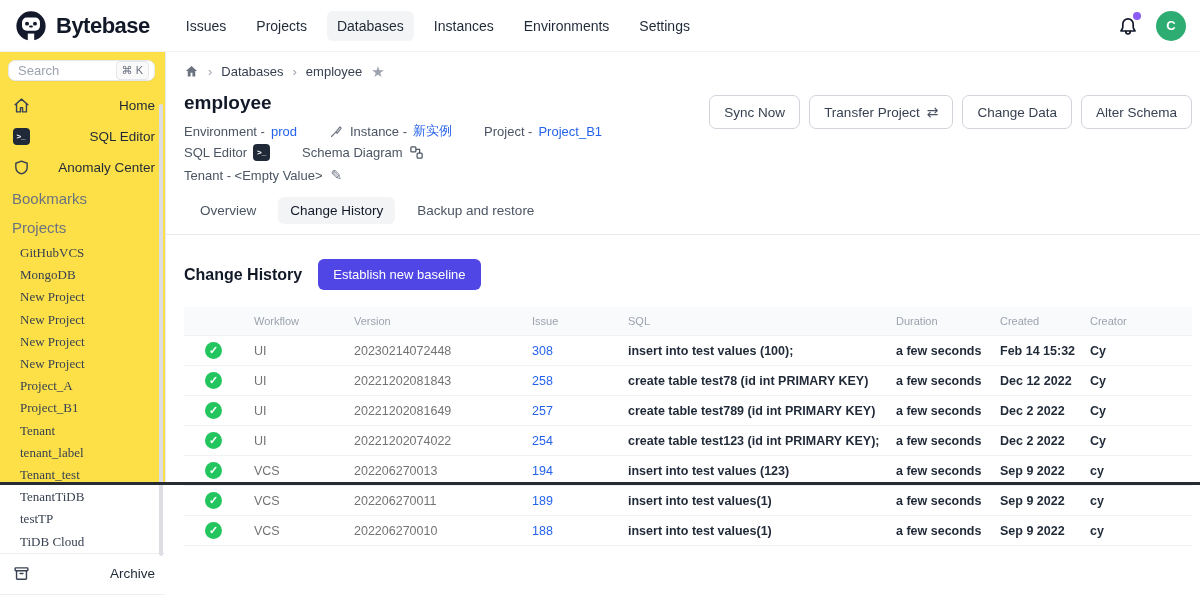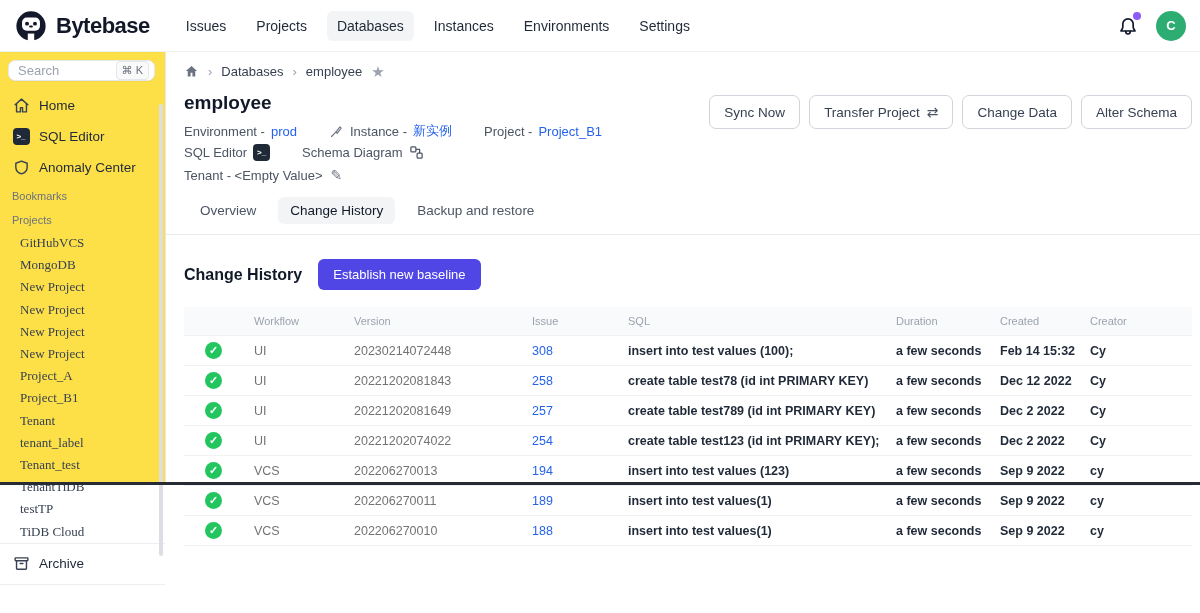--- a/index.html
+++ b/index.html
@@ -22,24 +22,24 @@
   
   .body { flex:1; display:flex; min-height:0; }
 
   
   .sidebar { width:166px; flex:0 0 166px; border-right:1px solid #e5e7eb; display:flex; flex-direction:column; padding-top:8px; position:relative; background:#fde047; }
   .scroll-thumb { position:absolute; right:2px; top:52px; width:4px; height:452px; border-radius:2px; background:#dcdee3; }
   .search-box { margin:0 10px 10px 8px; height:31px; border:1px solid #e5e7eb; border-radius:7px; background:#fff; box-shadow:0 1px 1px rgba(0,0,0,.03); display:flex; align-items:center; padding:0 5px 0 9px; }
   .search-box input { border:none; outline:none; flex:1; min-width:0; font-size:13px; color:#374151; font-family:inherit; }
   .search-box input::placeholder { color:#9ca3af; }
   .kbd { font-size:11px; color:#6b7280; border:1px solid #e5e7eb; background:#fafafa; border-radius:4px; padding:2px 5px; white-space:nowrap; }
-  .side-item { display:flex; align-items:center; gap:9px; padding:5px 10px 5px 12px; font-size:13.5px; color:#1f2937; cursor:pointer; margin-bottom:3px; }
+  .side-item { display:flex; align-items:center; gap:9px; padding:5px 10px 5px 12px; font-size:13.5px; color:#1f2937; cursor:pointer; margin-bottom:3px;justify-content:space-between; }
   .side-item .ic { width:18px; height:18px; display:flex; align-items:center; justify-content:center; }
   .term-ic { width:17px; height:17px; background:#1f2937; border-radius:4px; color:#fff; font-size:8px; font-weight:700; display:flex; align-items:center; justify-content:center; letter-spacing:0; }
-  .section-label { font-size:11px; color:#6b7280; padding:6px 10px 6px 12px; }
+  .section-label { font-size:15px; color:#6b7280; padding:6px 10px 6px 12px; }
   .projects { padding-left:20px; }
   .project-item { font-size:13px; color:#374151; line-height:22.2px; cursor:pointer; white-space:nowrap;font-family:Liberation Serif, serif; }
   .side-bottom { margin-top:auto; }
   .divider { border-top:1px solid #eceef1; }
   .archive-item { margin:6px 0; }
 
   
   .main { flex:1; min-width:0; padding:0 8px 0 18px; display:flex; flex-direction:column; }
   .breadcrumb { display:flex; align-items:center; gap:9px; margin-top:12px; font-size:13px; color:#374151; }
   .crumb { cursor:pointer; }

